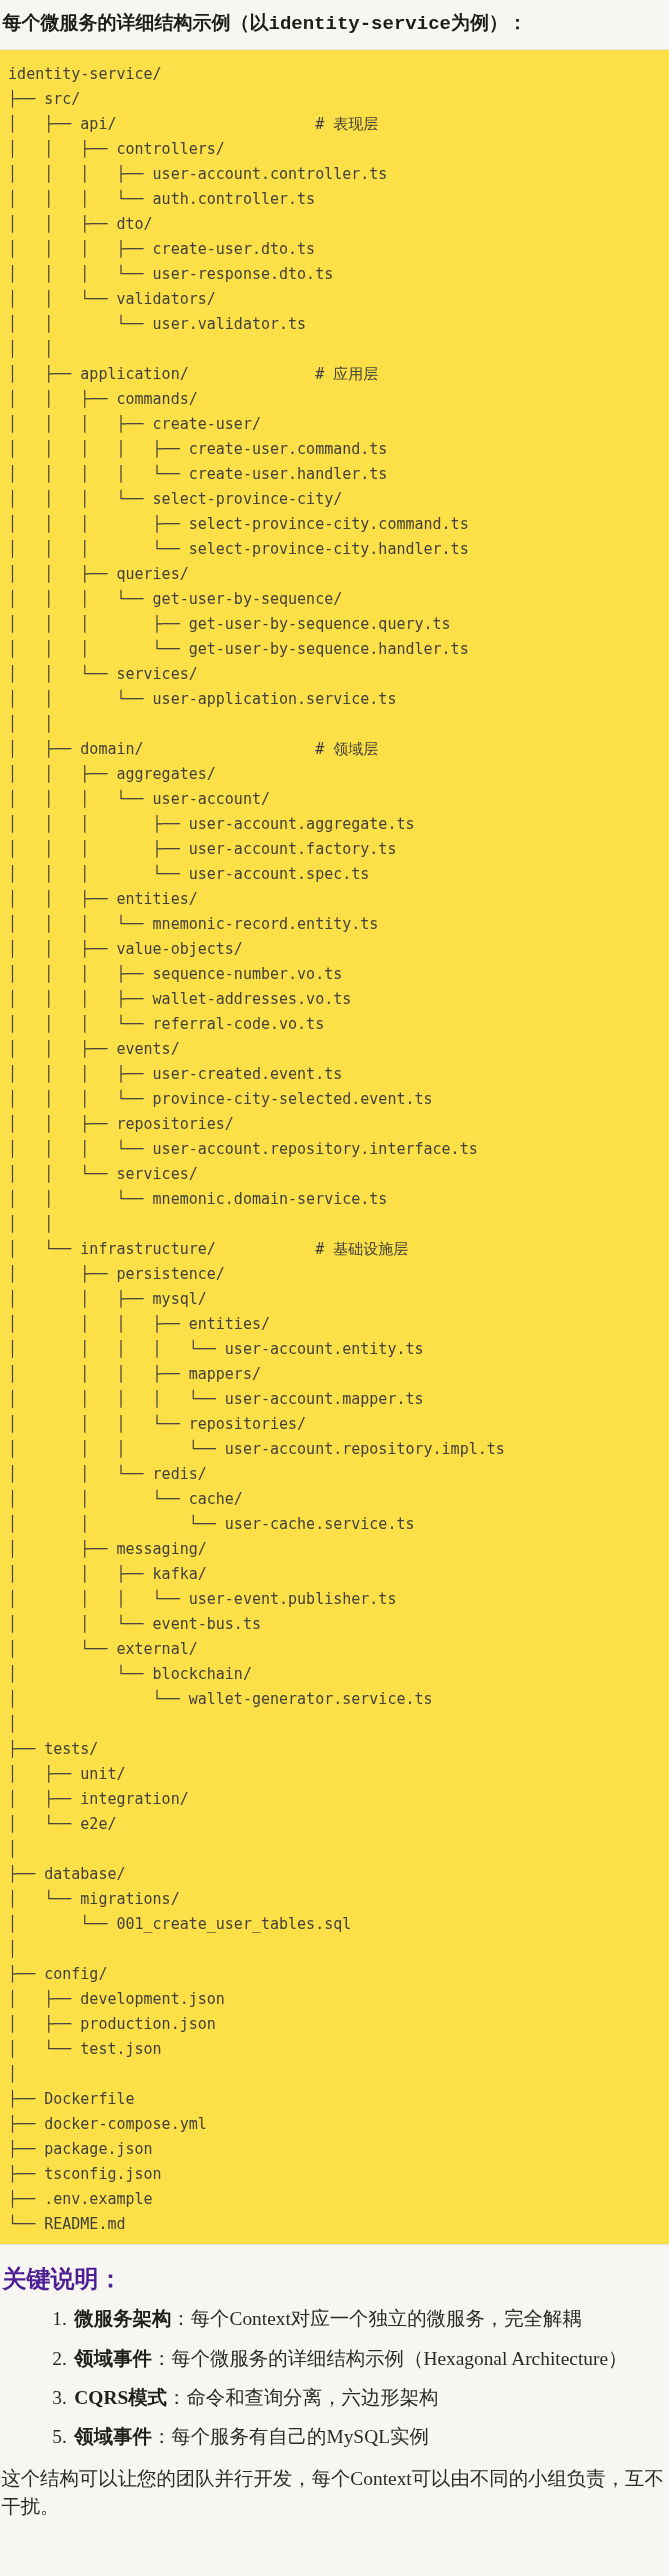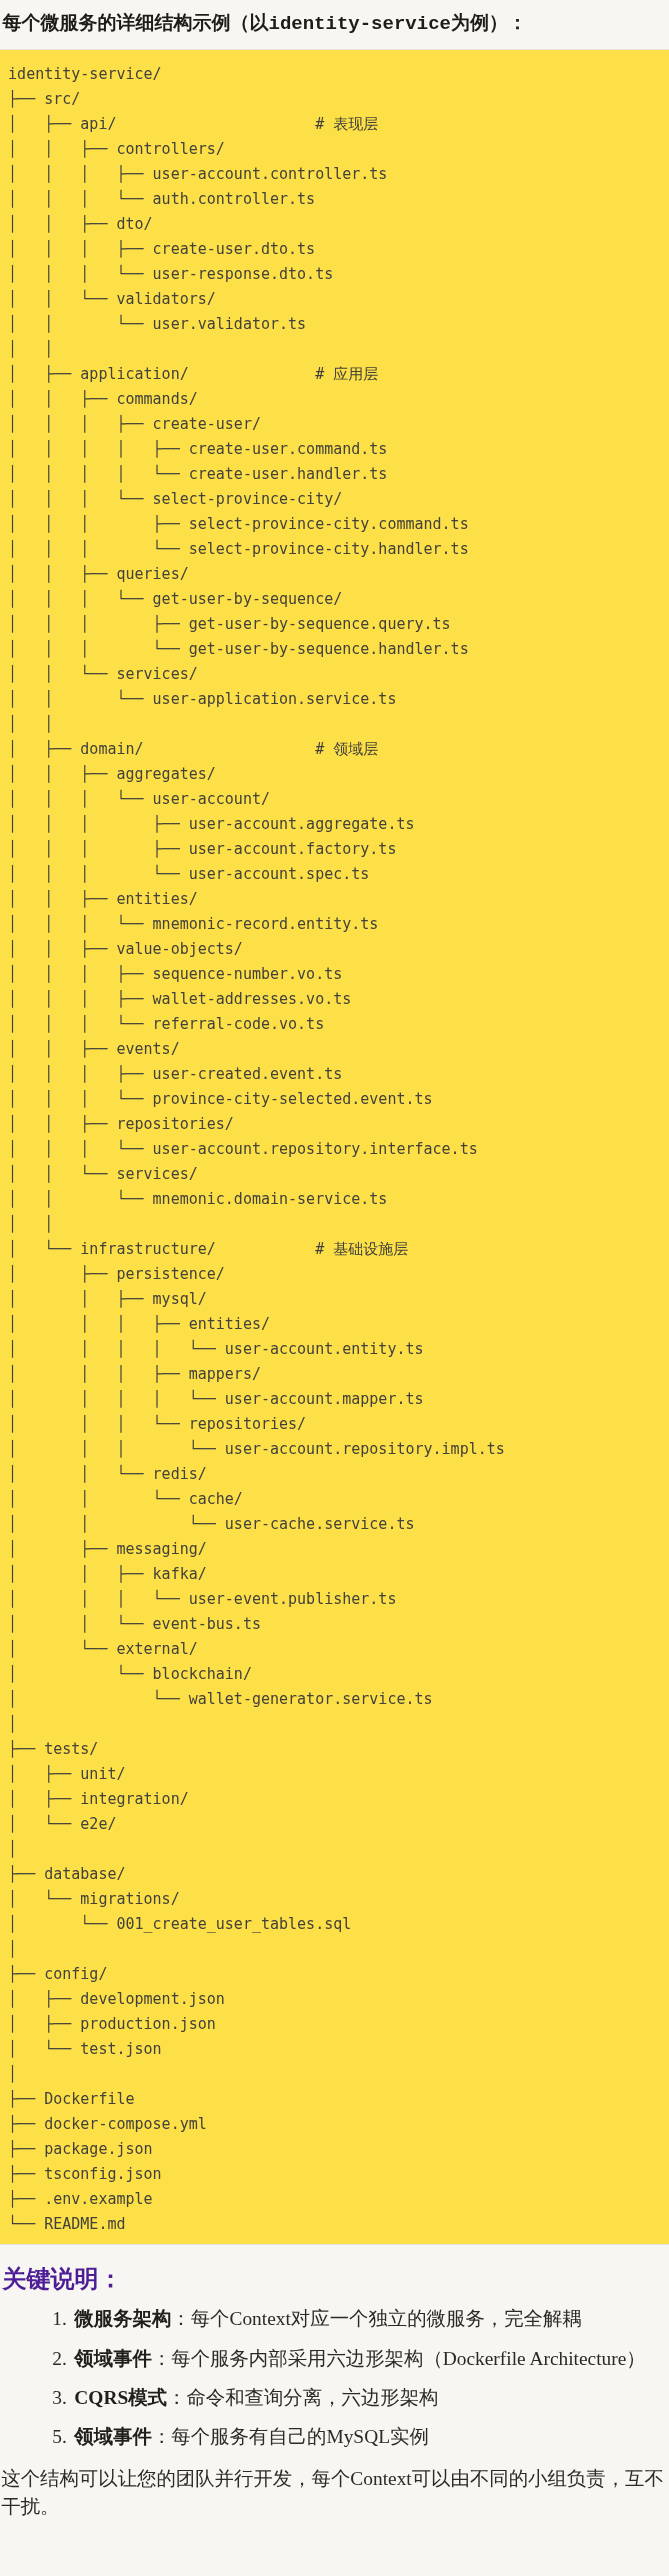--- a/index.html
+++ b/index.html
@@ -168,21 +168,21 @@
 ├── .env.example
 └── README.md</pre>
 
   <h4 class="notes-heading">关键说明：</h4>
 
   <ol class="notes-list">
     <li class="note-item">
       <span class="note-num">1.</span><span class="note-label">微服务架构</span><span class="note-text">：每个Context对应一个独立的微服务，完全解耦</span>
     </li>
     <li class="note-item">
-      <span class="note-num">2.</span><span class="note-label">领域事件</span><span class="note-text">：每个服务内部采用六边形架构（Dockerfile Architecture）</span>
+      <span class="note-num">2.</span><span class="note-label">领域事件</span><span class="note-text">：每个微服务的详细结构示例（Hexagonal Architecture）</span>
     </li>
     <li class="note-item">
       <span class="note-num">3.</span><span class="note-label">CQRS模式</span><span class="note-text">：命令和查询分离，六边形架构</span>
     </li>
     <li class="note-item">
       <span class="note-num">5.</span><span class="note-label">领域事件</span><span class="note-text">：每个服务有自己的MySQL实例</span>
     </li>
   </ol>
 
   <p class="closing">这个结构可以让您的团队并行开发，每个Context可以由不同的小组负责，互不干扰。</p>

